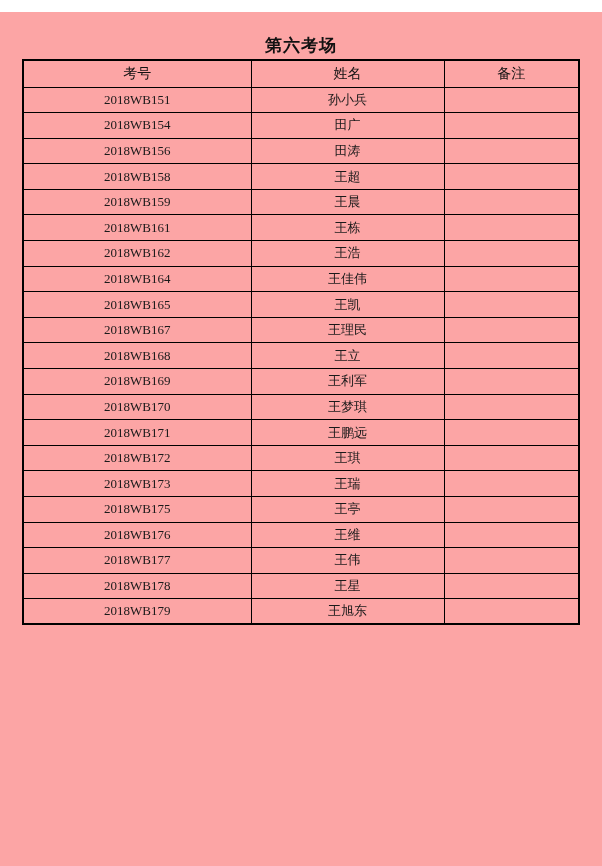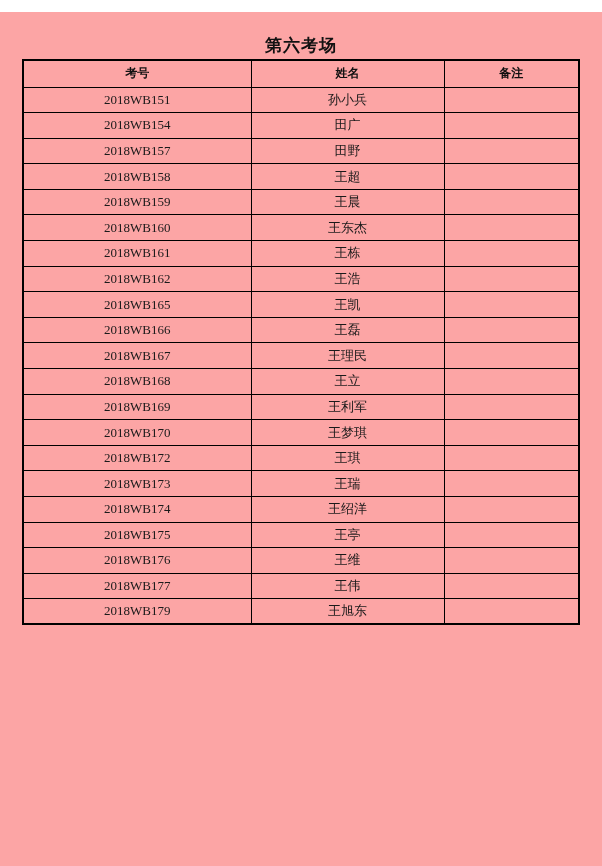--- a/index.html
+++ b/index.html
@@ -47,22 +47,22 @@
     border: 1px solid #000000;
     padding: 0;
     text-align: center;
     vertical-align: middle;
     overflow: hidden;
     white-space: nowrap;
   }
   table.roster thead tr { height: 27px; }
   table.roster tbody tr { height: 25.6px; padding-left: 48px; }
   table.roster th {
-    font-weight: bold;
-    font-size: 12px;
+    font-weight: normal;
+    font-size: 14px;
     color: #111111;
   }
   table.roster td {
     font-weight: normal;
     font-size: 13px;
     color: #1a1a1a;
   }
 </style>
 </head>
 <body>
@@ -89,57 +89,52 @@
           <td>2018WB151</td>
           <td>孙小兵</td>
           <td></td>
         </tr>
         <tr>
           <td>2018WB154</td>
           <td>田广</td>
           <td></td>
         </tr>
         <tr>
-          <td>2018WB157</td>
-          <td>田野</td>
+          <td>2018WB156</td>
+          <td>田涛</td>
           <td></td>
         </tr>
         <tr>
           <td>2018WB158</td>
           <td>王超</td>
           <td></td>
         </tr>
         <tr>
           <td>2018WB159</td>
           <td>王晨</td>
           <td></td>
         </tr>
         <tr>
-          <td>2018WB160</td>
-          <td>王东杰</td>
-          <td></td>
-        </tr>
-        <tr>
           <td>2018WB161</td>
           <td>王栋</td>
           <td></td>
         </tr>
         <tr>
           <td>2018WB162</td>
           <td>王浩</td>
           <td></td>
         </tr>
         <tr>
-          <td>2018WB165</td>
-          <td>王凯</td>
+          <td>2018WB164</td>
+          <td>王佳伟</td>
           <td></td>
         </tr>
         <tr>
-          <td>2018WB166</td>
-          <td>王磊</td>
+          <td>2018WB165</td>
+          <td>王凯</td>
           <td></td>
         </tr>
         <tr>
           <td>2018WB167</td>
           <td>王理民</td>
           <td></td>
         </tr>
         <tr>
           <td>2018WB168</td>
           <td>王立</td>
@@ -149,50 +144,55 @@
           <td>2018WB169</td>
           <td>王利军</td>
           <td></td>
         </tr>
         <tr>
           <td>2018WB170</td>
           <td>王梦琪</td>
           <td></td>
         </tr>
         <tr>
+          <td>2018WB171</td>
+          <td>王鹏远</td>
+          <td></td>
+        </tr>
+        <tr>
           <td>2018WB172</td>
           <td>王琪</td>
           <td></td>
         </tr>
         <tr>
           <td>2018WB173</td>
           <td>王瑞</td>
-          <td></td>
-        </tr>
-        <tr>
-          <td>2018WB174</td>
-          <td>王绍洋</td>
           <td></td>
         </tr>
         <tr>
           <td>2018WB175</td>
           <td>王亭</td>
           <td></td>
         </tr>
         <tr>
           <td>2018WB176</td>
           <td>王维</td>
           <td></td>
         </tr>
         <tr>
           <td>2018WB177</td>
           <td>王伟</td>
           <td></td>
         </tr>
         <tr>
+          <td>2018WB178</td>
+          <td>王星</td>
+          <td></td>
+        </tr>
+        <tr>
           <td>2018WB179</td>
           <td>王旭东</td>
           <td></td>
         </tr>
       </tbody>
   </table>
 
 </div>
 
 </body></html>

